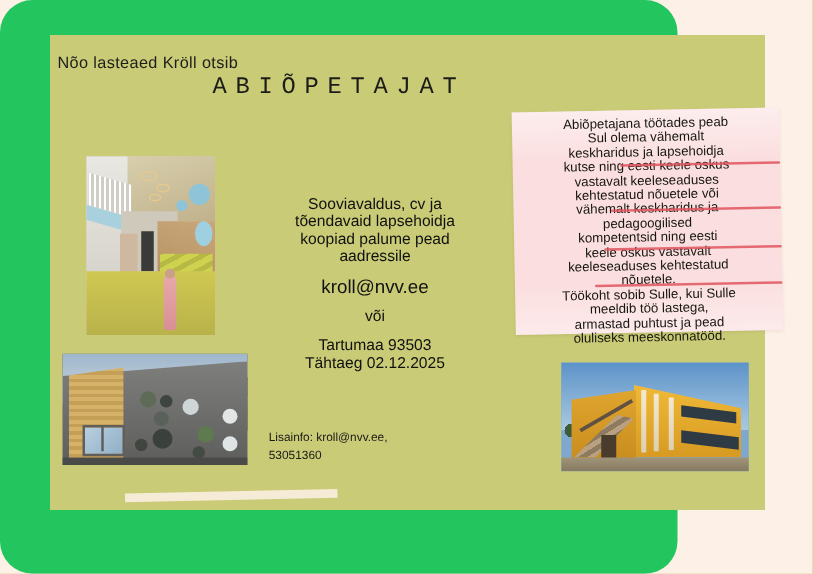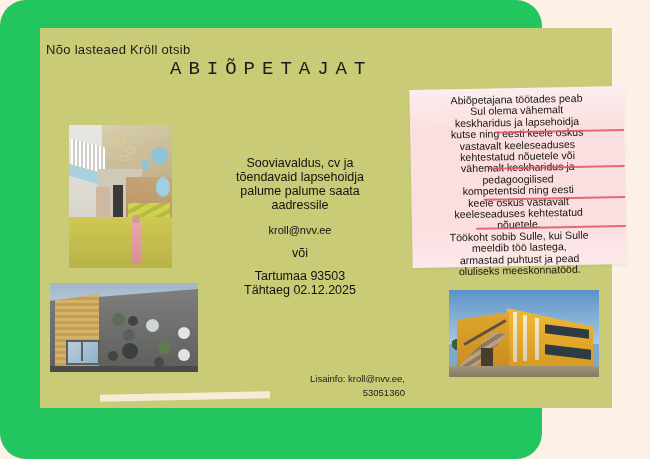--- a/index.html
+++ b/index.html
@@ -35,27 +35,27 @@
 
   
   .center-col{
     position:absolute;left:196px;top:130px;width:208px;
     text-align:center;color:#111;margin-top:26px;
   }
   .center-col p{margin:0;}
   .ct-intro{font-size:12.5px;line-height:14px;}
   .ct-gap-s{height:11px;}
   .ct-gap-xs{height:9px;}
-  .ct-mail{font-size:11px;line-height:14px;}
+  .ct-mail{font-size:15px;line-height:14px;}
   .ct-or{font-size:12.5px;line-height:14px;}
   .ct-addr{font-size:12.5px;line-height:14px;}
 
   .footer-info{
-    position:absolute;left:215px;top:372px;width:190px;
-    text-align:right;color:#1b1b18;
+    position:absolute;left:215px;top:344px;width:190px;
+    text-align:left;color:#1b1b18;
     font-size:9.5px;line-height:14px;
   }
 
   
   .note{
     position:absolute;left:411px;top:88px;width:214px;height:178px;
     background:#fbdfe0;
     transform:rotate(-1.1deg);
     box-shadow:0 1px 3px rgba(0,0,0,.07);
   }
@@ -175,21 +175,21 @@
   <div class="olive-panel">
     <div class="olive-streak"></div>
   </div>
 
   <div class="kicker">Nõo lasteaed Kröll otsib</div>
   <div class="headline">ABIÕPETAJAT</div>
 
   <div class="center-col">
     <p class="ct-intro">Sooviavaldus, cv ja</p>
     <p class="ct-intro">tõendavaid lapsehoidja</p>
-    <p class="ct-intro">palume  palume saata</p>
+    <p class="ct-intro">koopiad  palume pead</p>
     <p class="ct-intro">aadressile</p>
     <div class="ct-gap-s"></div>
     <p class="ct-mail">kroll@nvv.ee</p>
     <div class="ct-gap-xs"></div>
     <p class="ct-or">või</p>
     <div class="ct-gap-xs"></div>
     <p class="ct-addr">Tartumaa 93503</p>
     <p class="ct-addr">Tähtaeg 02.12.2025</p>
   </div>
 

